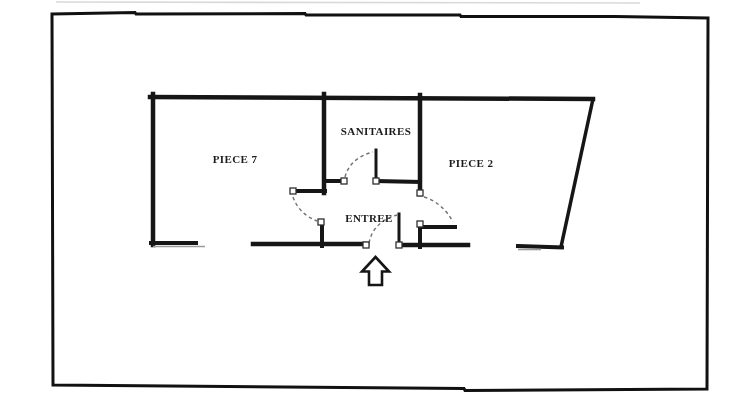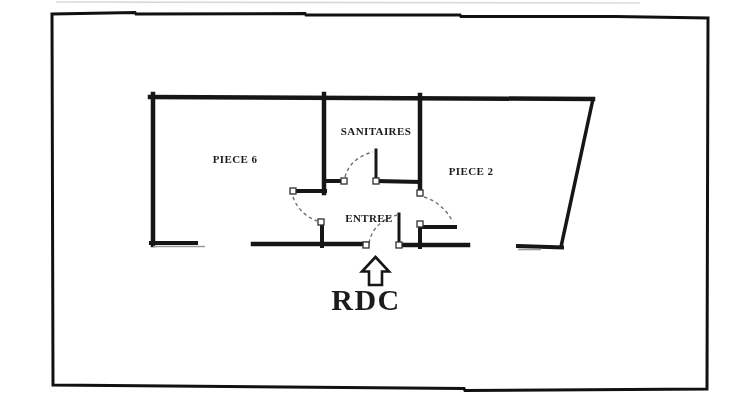--- a/index.html
+++ b/index.html
@@ -104,22 +104,21 @@
       <rect class="jamb" x="373" y="178" width="6" height="6"></rect>
       <rect class="jamb" x="417" y="190" width="6" height="6"></rect>
       <rect class="jamb" x="417" y="221" width="6" height="6"></rect>
       <rect class="jamb" x="363" y="242" width="6" height="6"></rect>
       <rect class="jamb" x="396" y="242" width="6" height="6"></rect>
     </g>
 
     <path class="arrow-shape" d="M375.5,257 L389,271.5 L382,271.5 L382,285 L369,285 L369,271.5 L362,271.5 Z"></path>
   </svg>
 
-  <div class="plan-label" style="left:235px;top:159px">PIECE 6</div>
+  <div class="plan-label" style="left:235px;top:159px">PIECE 7</div>
 
   <div class="plan-label" style="left:376px;top:131px">SANITAIRES</div>
 
-  <div class="plan-label" style="left:471px;top:171px">PIECE 2</div>
+  <div class="plan-label" style="left:471px;top:163px">PIECE 2</div>
 
   <div class="plan-label" style="left:369px;top:218px">ENTREE</div>
 
-  <div class="plan-label floor-label" style="left:366px;top:300px">RDC</div>
 </div>
 
 </body></html>

